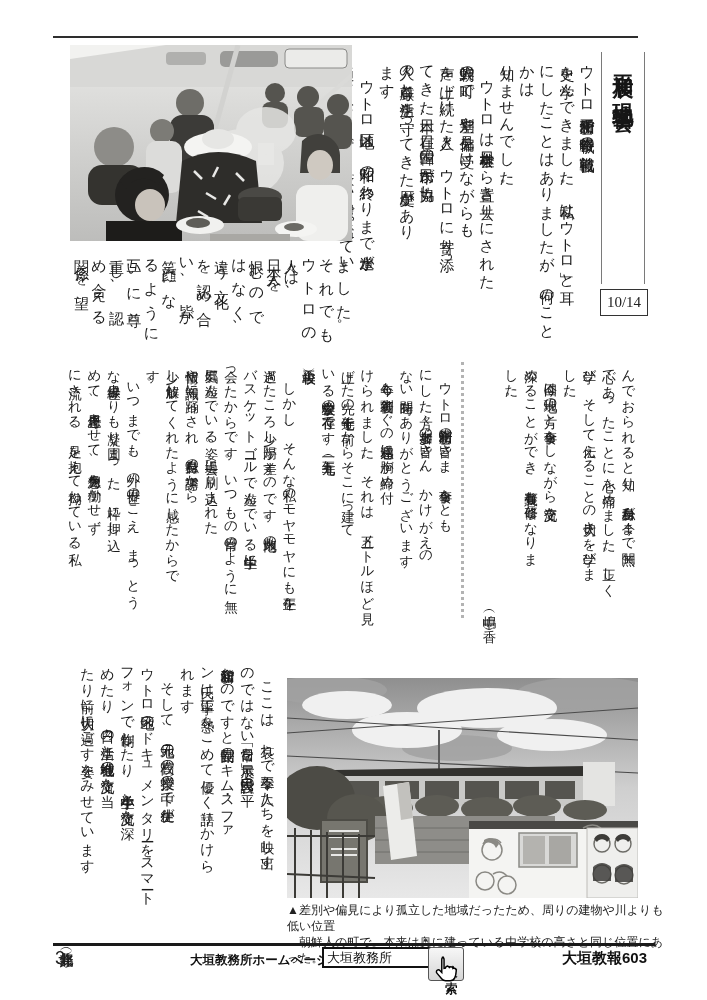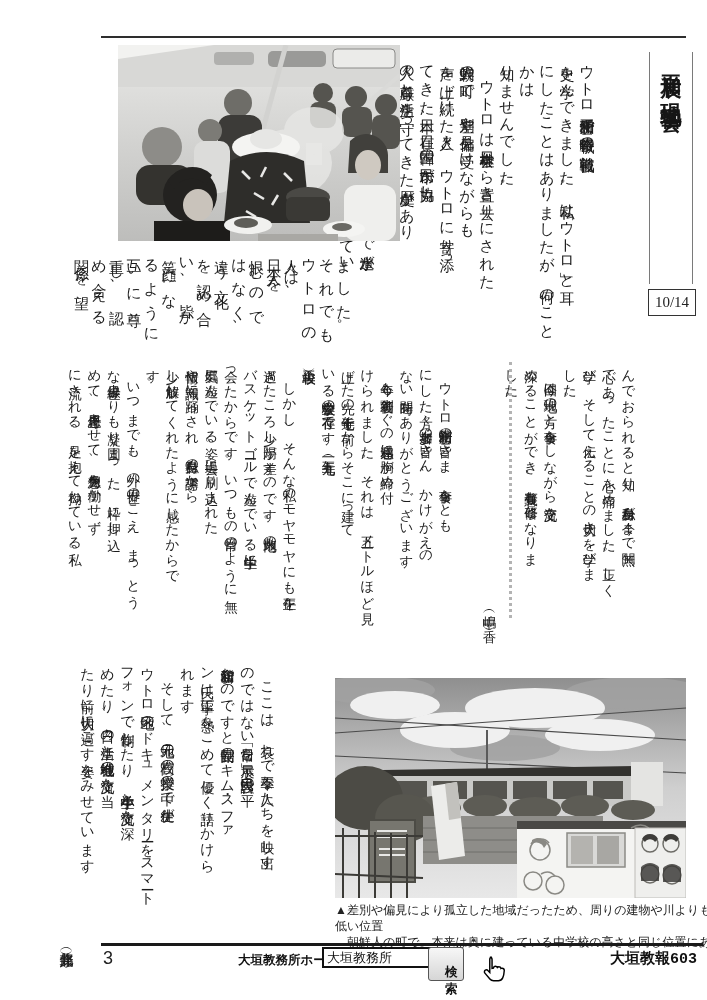--- a/index.html
+++ b/index.html
@@ -1,21 +1,21 @@
 <!DOCTYPE html>
 <html><head>
 <meta charset="utf-8">
 <style>
   html,body{margin:0;padding:0;}
   body{
     width:707px;height:1000px;position:relative;background:#ffffff;
     font-family:"Liberation Serif","DejaVu Serif",serif;color:#1b1b1b;
     overflow:hidden;
   }
-  .abs{position:absolute;margin-left:48px;}
+  .abs{position:absolute;}
   .rule{background:#2e2e2e;}
   
   .vtext{
     position:absolute;
     writing-mode:vertical-rl;
     white-space:pre-line;
     font-family:"Liberation Serif","DejaVu Serif",serif;
     color:#1c1c1c;
     line-break:anywhere;
   }
@@ -69,21 +69,21 @@
   .search-button{
     position:absolute;left:428px;top:947px;width:36px;height:21px;
     border:1.5px solid #555;border-radius:3px;
     background:linear-gradient(#f7f7f7,#d6d6d6);
     font-family:Liberation Sans, sans-serif;font-size:12.5px;
     font-weight:bold;color:#111;letter-spacing:2px;padding:16px;line-height:17px;
     cursor:pointer;
   }
   .hand-cursor{left:433px;top:955px;width:25px;height:29px;z-index:5;}
   .issue-label{
-    left:562px;top:949px;font-family:Liberation Mono, monospace;
+    left:562px;top:949px;font-family:Liberation Sans, sans-serif;
     font-size:15px;font-weight:bold;color:#111;
   }
   svg{display:block;}
 </style>
 </head>
 <body>
 
 <div>
 
   <div class="abs rule top-rule"></div>

